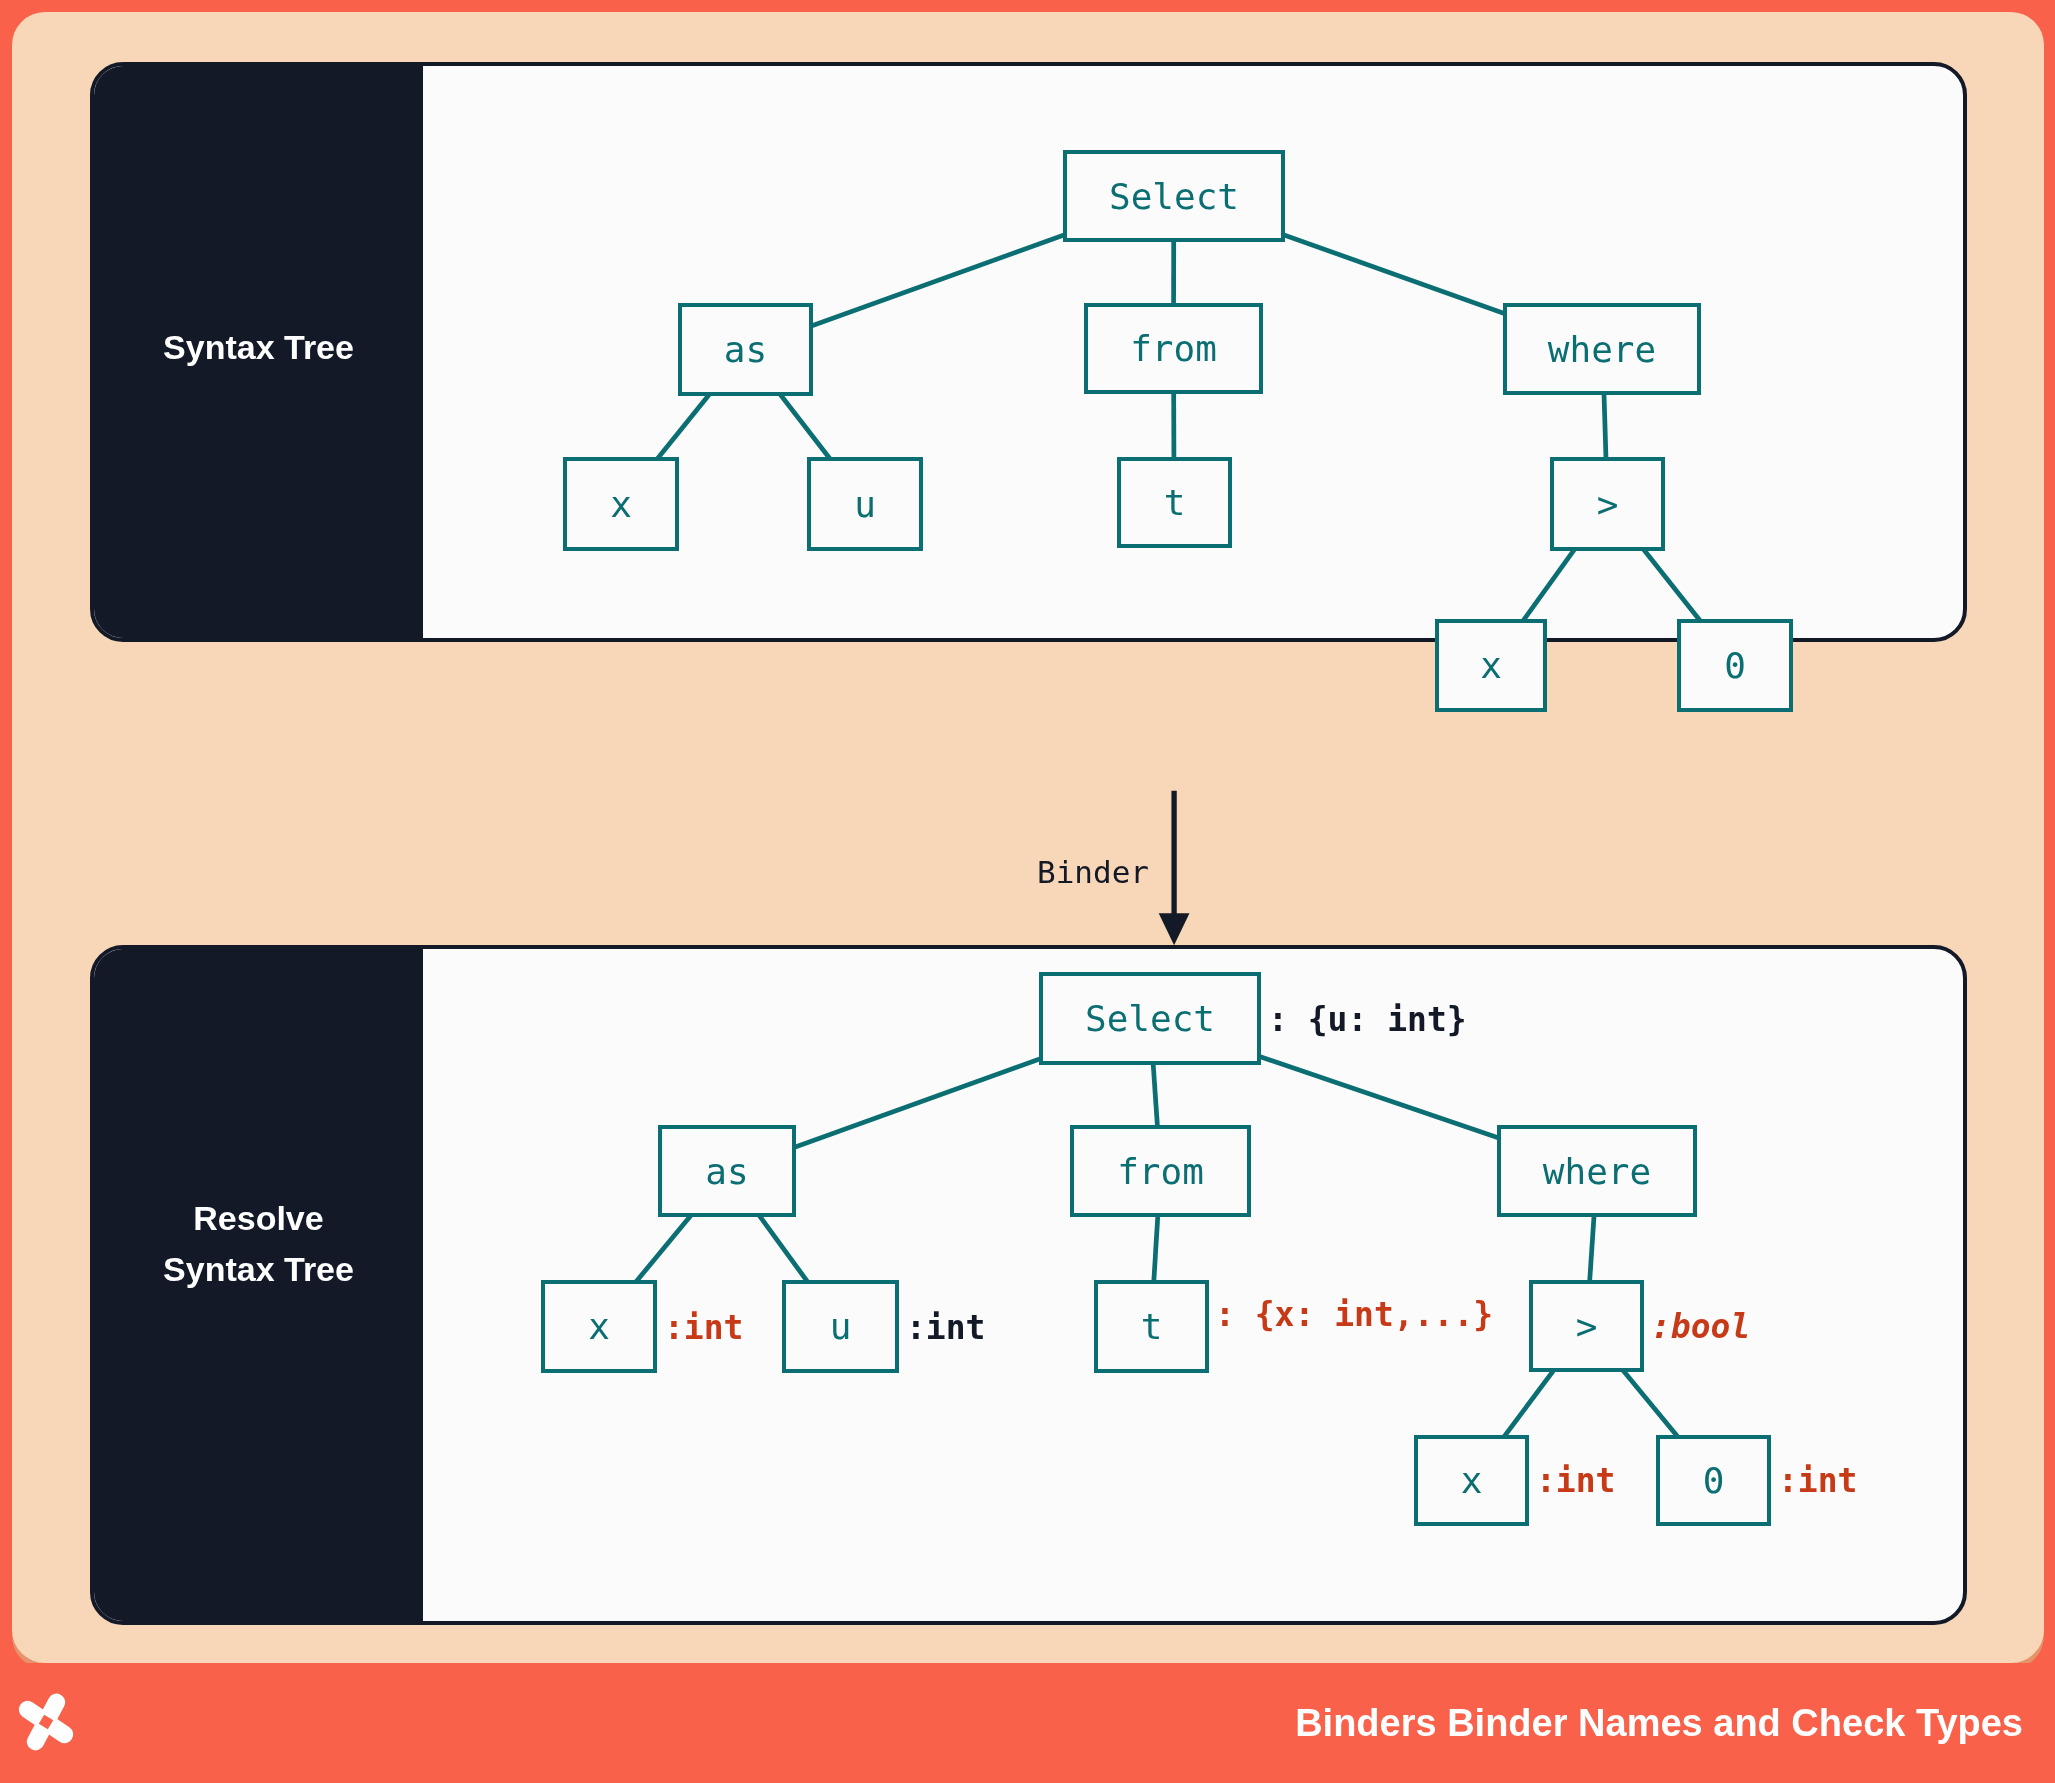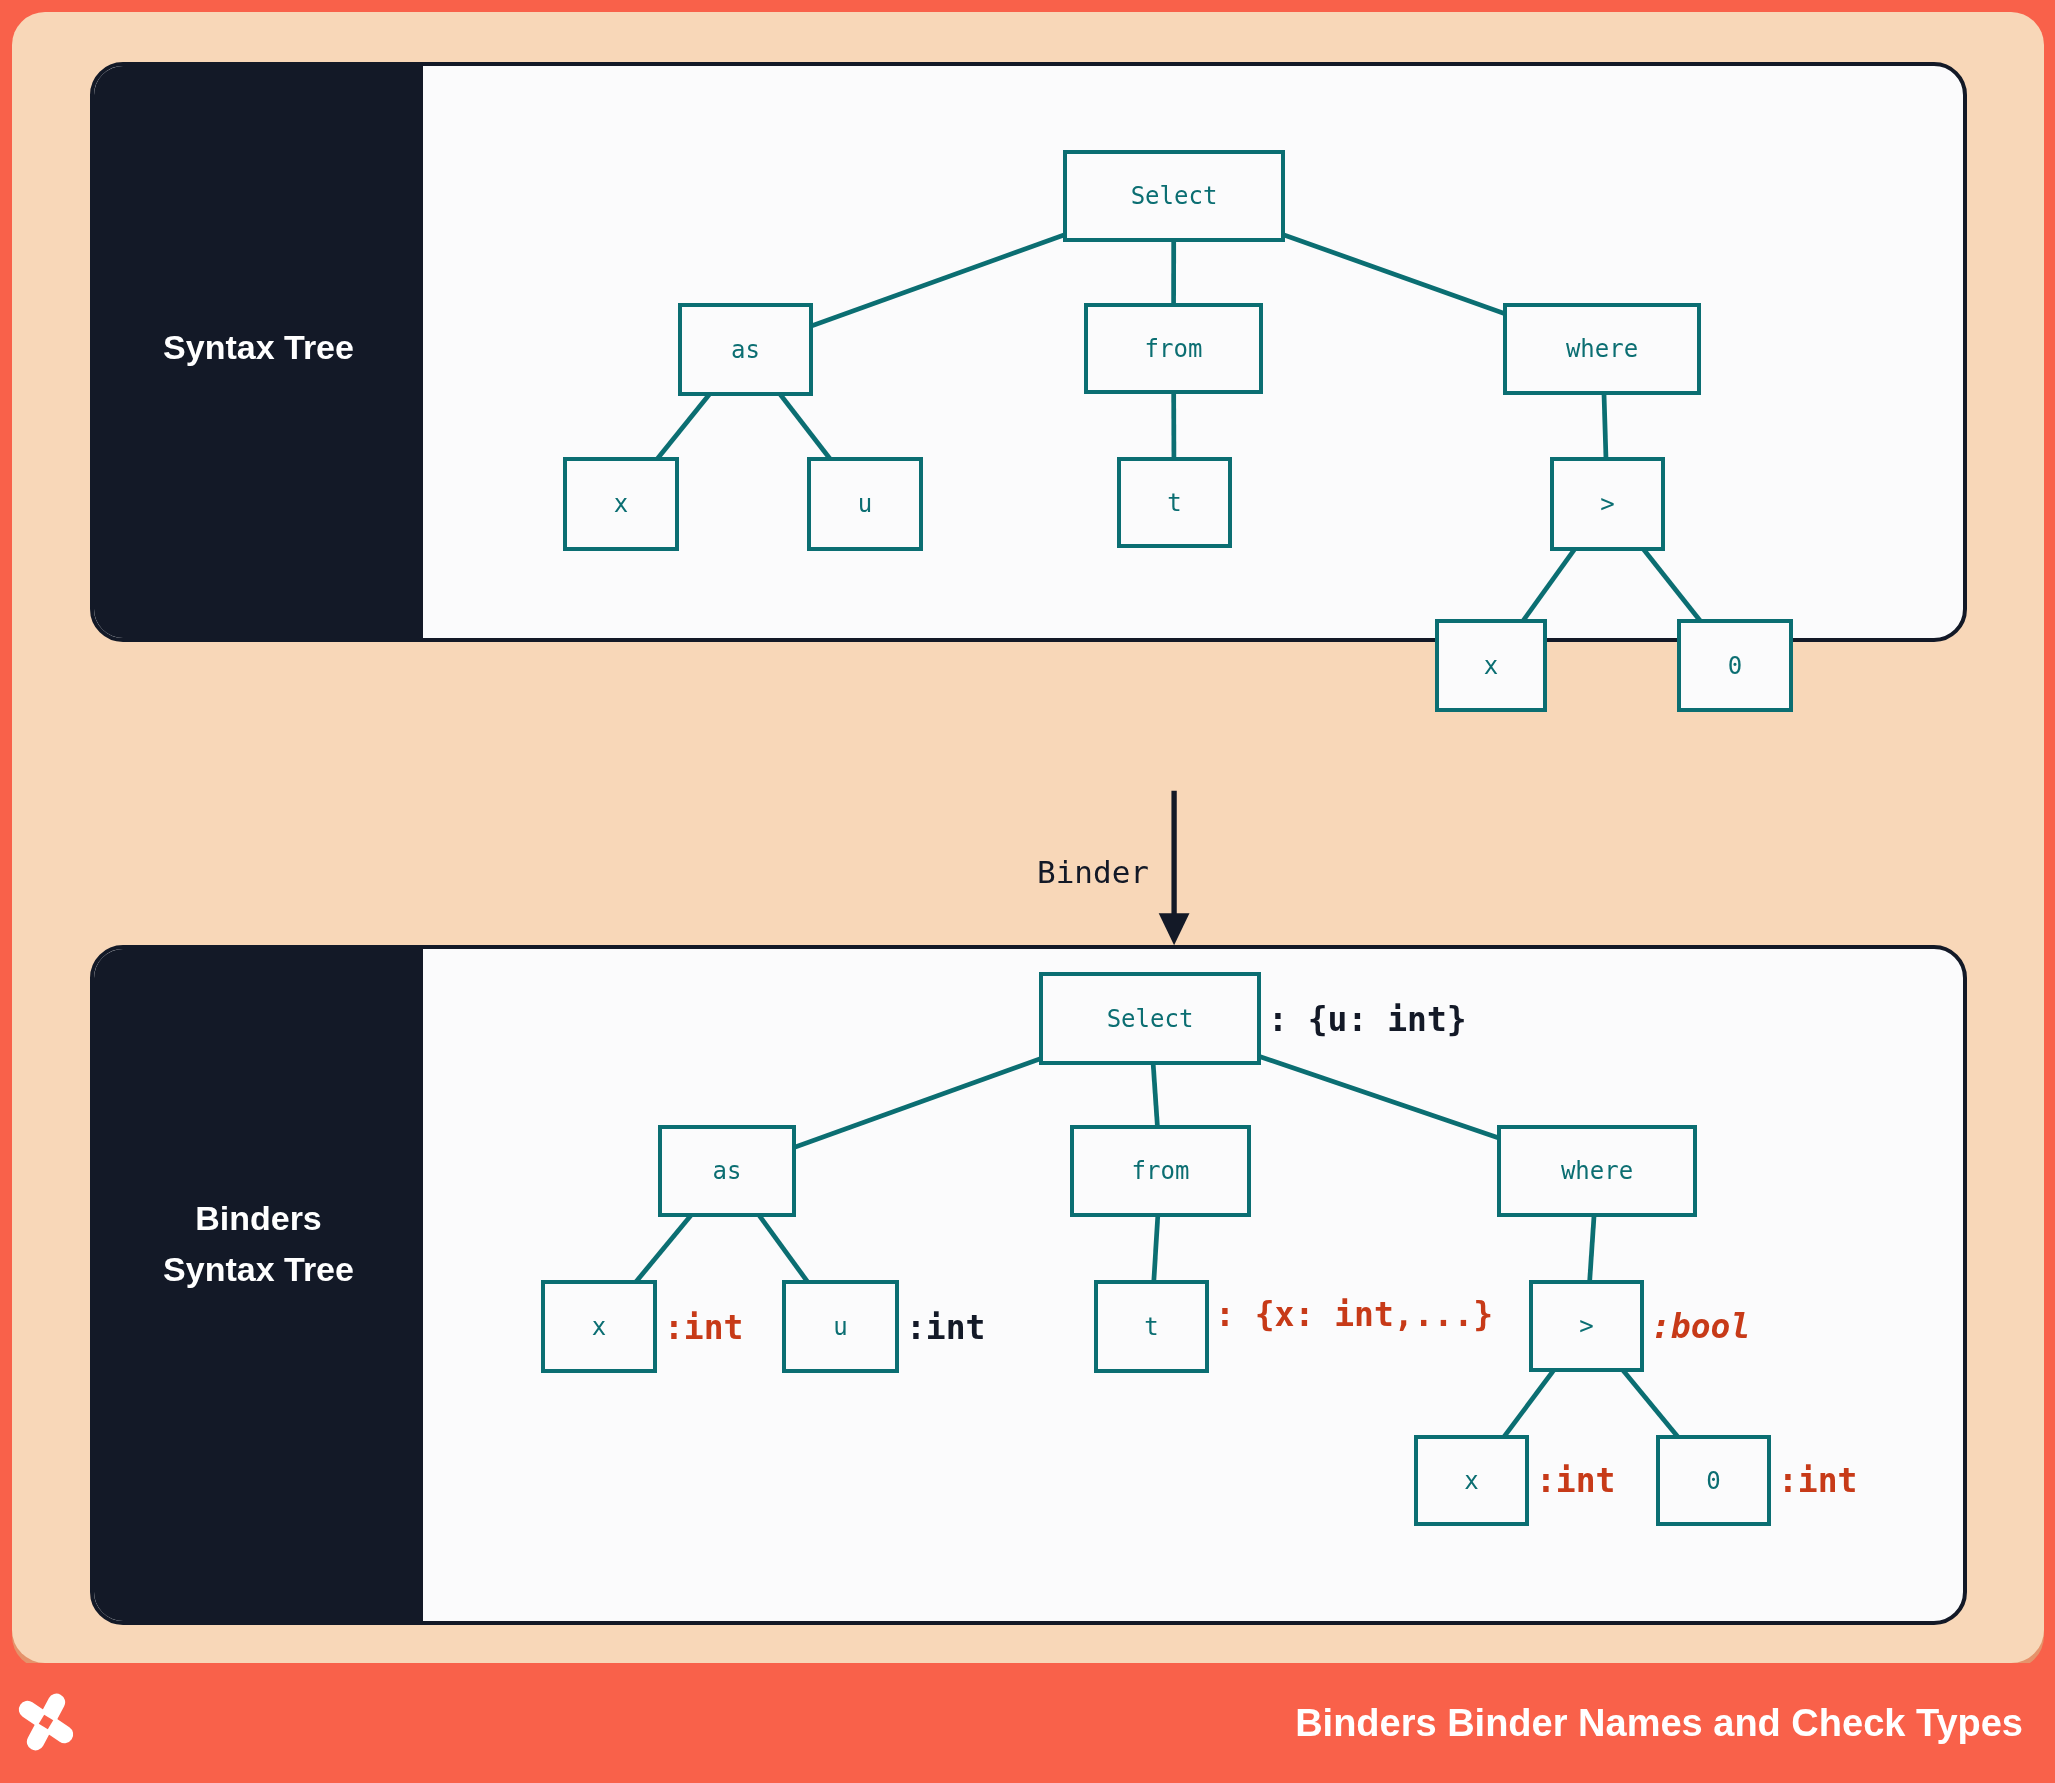--- a/index.html
+++ b/index.html
@@ -47,21 +47,21 @@
   #edge-layer{
     position:absolute;left:0;top:0;width:2056px;height:1784px;
     pointer-events:none;
   }
   .node{
     position:absolute;box-sizing:border-box;
     background:var(--panel-bg);
     border:4.7px solid var(--teal);
     color:var(--teal);
     font-family:"DejaVu Sans Mono", monospace;
-    font-size:24px;
+    font-size:36px;
     display:flex;align-items:center;justify-content:center;
   }
   .annotation{
     position:absolute;
     font-family:"DejaVu Sans Mono", monospace;
     font-weight:bold;font-size:33px;line-height:43px;
     white-space:pre;
     transform:translateY(-50%);
   }
   .annotation.navy{color:var(--navy);}
@@ -96,21 +96,21 @@
   <div class="panel-sidebar">
     <div class="sidebar-title">
         <div>Syntax Tree</div>
       </div>
   </div>
 </div>
 
 <div class="panel panel-bottom">
   <div class="panel-sidebar">
     <div class="sidebar-title">
-        <div>Binders</div>
+        <div>Resolve</div>
         <div>Syntax Tree</div>
       </div>
   </div>
 </div>
 
 <svg id="edge-layer" viewBox="0 0 3476 3016" xmlns="http://www.w3.org/2000/svg">
   <g id="generated-edges">
       <line x1="1984.5" y1="330.5" x2="1260.5" y2="591" stroke="#0B6E72" stroke-width="8"></line>
       <line x1="1984.5" y1="330.5" x2="1984" y2="590" stroke="#0B6E72" stroke-width="8"></line>
       <line x1="1984.5" y1="330.5" x2="2709.5" y2="589.5" stroke="#0B6E72" stroke-width="8"></line>

